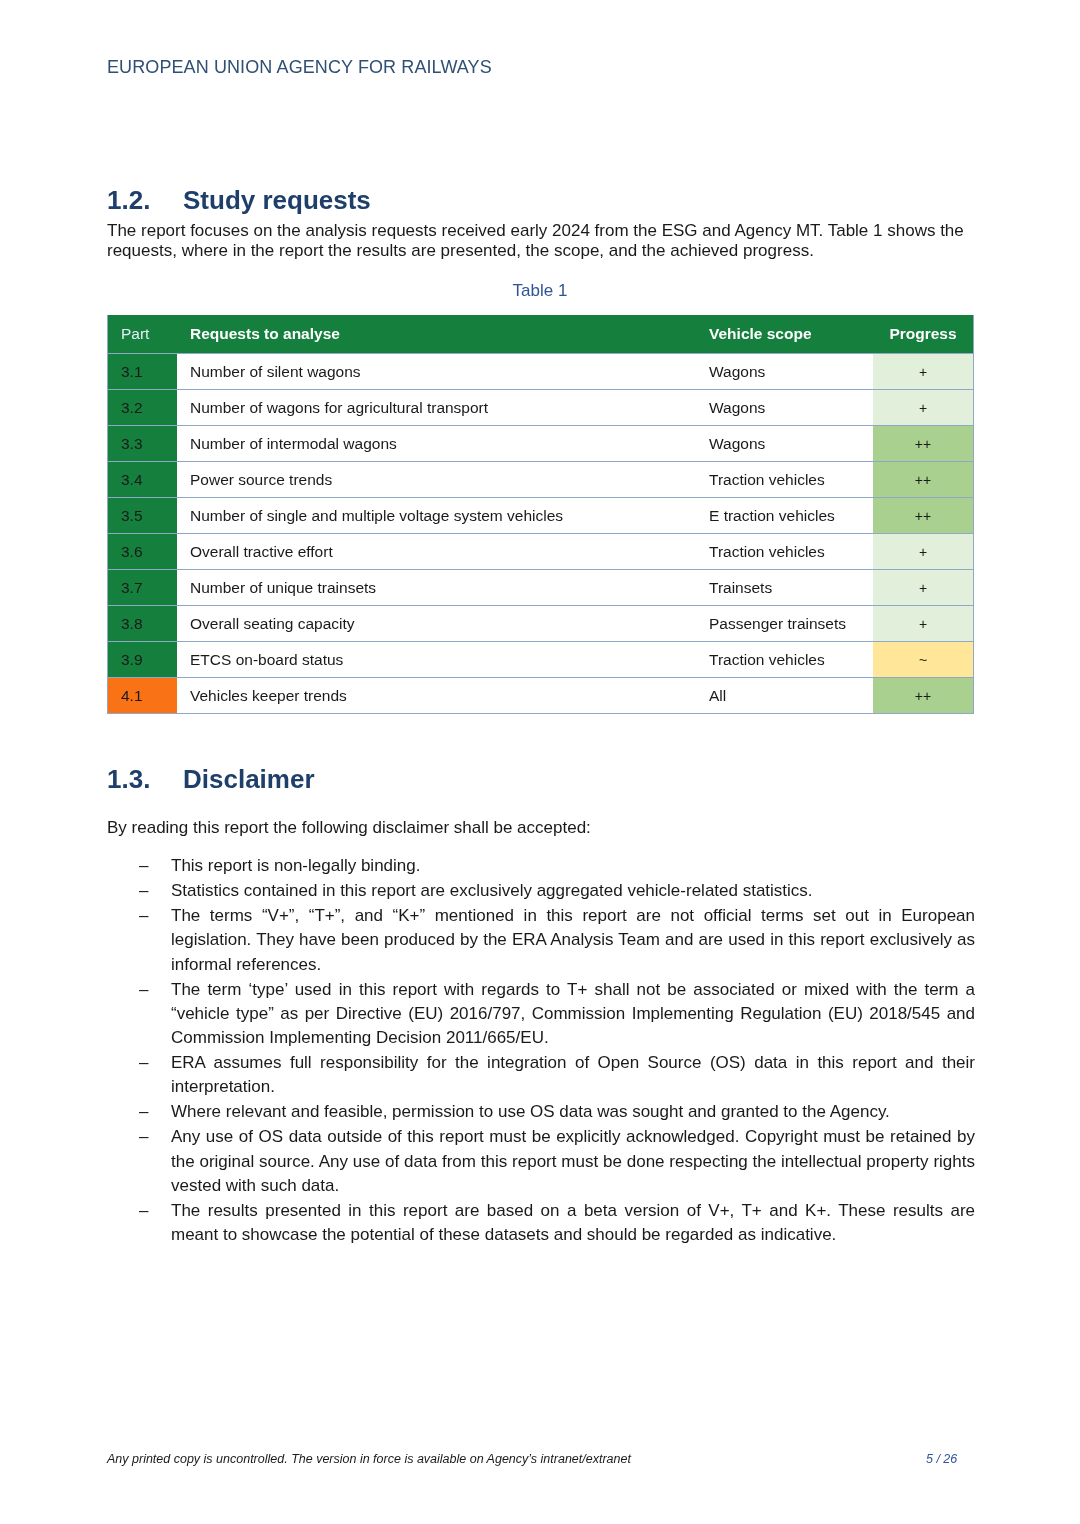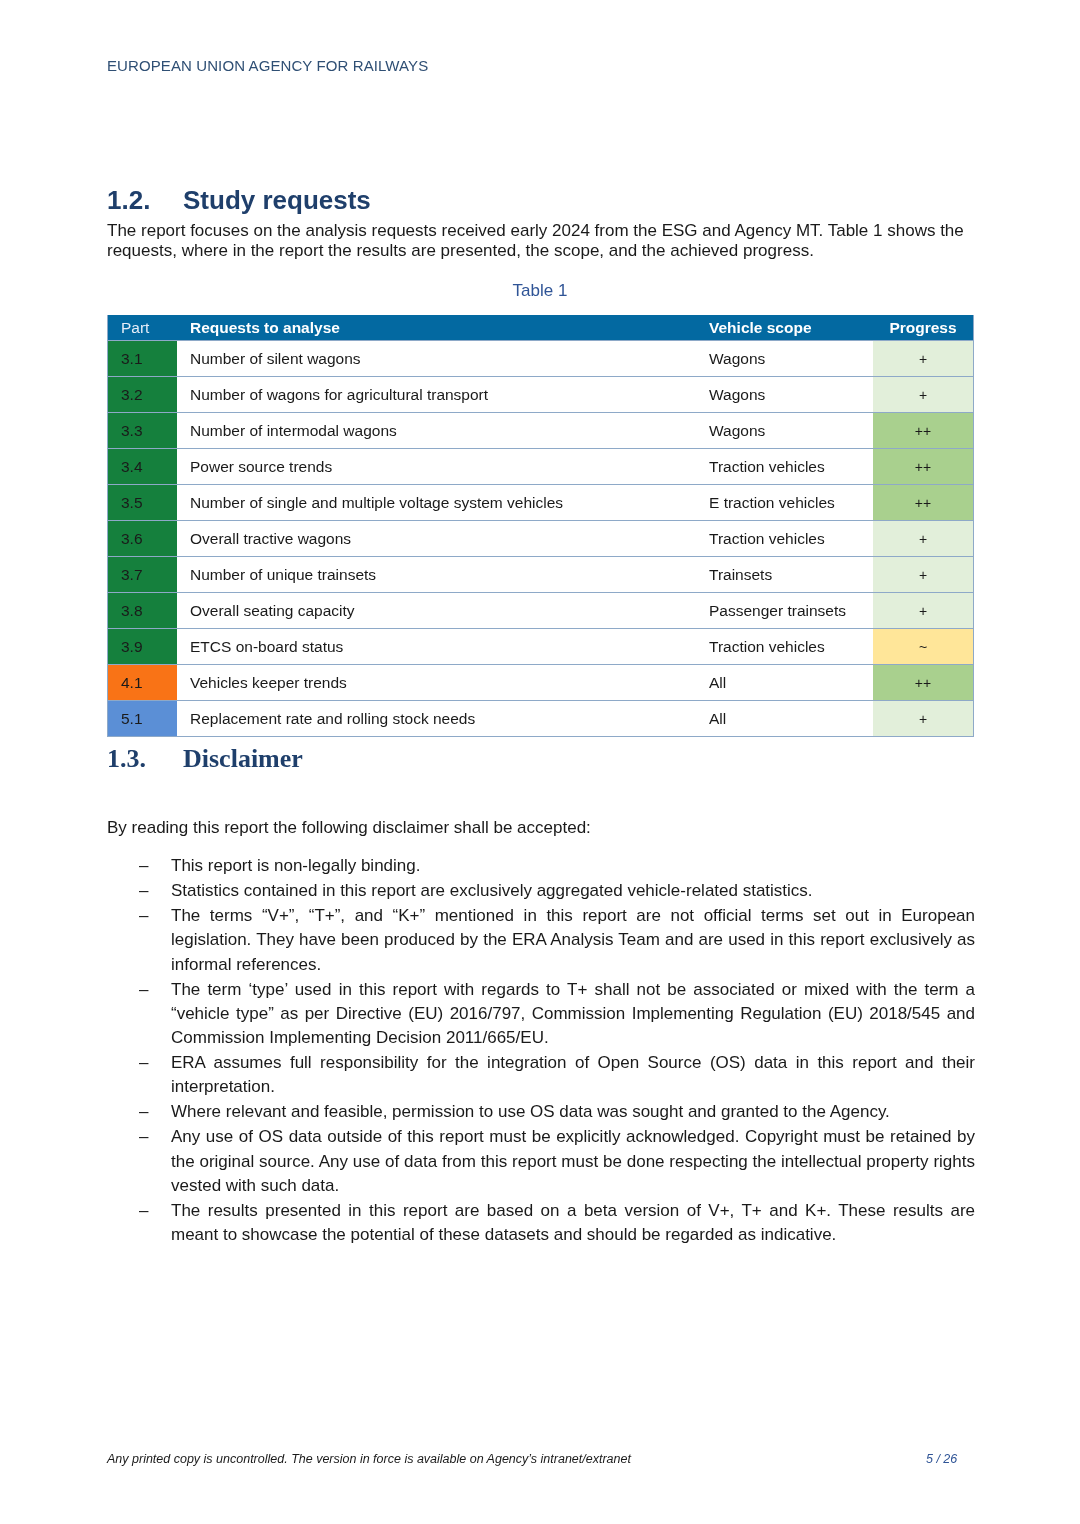--- a/index.html
+++ b/index.html
@@ -2,42 +2,42 @@
 <html><head>
 <meta charset="utf-8">
 <style>
   html, body { margin: 0; padding: 0; }
   body {
     width: 1080px; height: 1524px; background: #ffffff; position: relative;
     font-family: "Liberation Sans", "DejaVu Sans", sans-serif; color: #1a1a1a;
     overflow: hidden;
   }
   .header-agency {
-    position: absolute; left: 107px; top: 57px; font-size: 15px;
+    position: absolute; left: 107px; top: 57px; font-size: 18px;
     color: #2f4f74; letter-spacing: 0.1px;
   }
   .section-heading {
     position: absolute; left: 107px; font-size: 26px; font-weight: bold;
     color: #1f3f6b;
   }
   .section-heading .num { display: inline-block; width: 76px; }
   .para {
     position: absolute; left: 107px; width: 868px; font-size: 17px;
     line-height: 20px; color: #1a1a1a;
   }
   .caption {
     position: absolute; left: 107px; width: 866px; top: 281px; text-align: center;
     font-size: 17px; color: #2f5496;
   }
   table.req {
     position: absolute; left: 107px; top: 315px; width: 867px;
     border-collapse: collapse; font-size: 15.5px;
   }
   table.req th {
-    background: #0369a1; color: #ffffff; height: 25px; text-align: left;
+    background: #15803d; color: #ffffff; height: 38px; text-align: left;
     font-weight: bold; padding: 0 0 0 13px; border-bottom: 1px solid #8ea9c8;
   }
   table.req th.part { font-weight: normal; color: #e6edf8; width: 56px; }
   table.req th.scope { width: 164px; padding-left: 10px; }
   table.req th.prog { width: 100px; text-align: center; padding: 0; }
   table.req td {
     height: 35px; border-bottom: 1.5px solid #8ea9c8; padding: 0 0 0 13px;
     color: #1a1a1a;
   }
   table.req td.part { background: #15803d; }
@@ -112,21 +112,21 @@
         <td class="prog p2">++</td>
       </tr>
     <tr>
         <td class="part">3.5</td>
         <td>Number of single and multiple voltage system vehicles</td>
         <td class="scope">E traction vehicles</td>
         <td class="prog p2">++</td>
       </tr>
     <tr>
         <td class="part">3.6</td>
-        <td>Overall tractive wagons</td>
+        <td>Overall tractive effort</td>
         <td class="scope">Traction vehicles</td>
         <td class="prog p1">+</td>
       </tr>
     <tr>
         <td class="part">3.7</td>
         <td>Number of unique trainsets</td>
         <td class="scope">Trainsets</td>
         <td class="prog p1">+</td>
       </tr>
     <tr>
@@ -140,30 +140,24 @@
         <td>ETCS on-board status</td>
         <td class="scope">Traction vehicles</td>
         <td class="prog pt">~</td>
       </tr>
     <tr>
         <td class="part lvl2">4.1</td>
         <td>Vehicles keeper trends</td>
         <td class="scope">All</td>
         <td class="prog p2">++</td>
       </tr>
-    <tr>
-        <td class="part lvl3">5.1</td>
-        <td>Replacement rate and rolling stock needs</td>
-        <td class="scope">All</td>
-        <td class="prog p1">+</td>
-      </tr>
   </tbody>
 </table>
 
-<div class="section-heading" style="top:744px;font-family:Liberation Serif, serif;">
+<div class="section-heading" style="top:764px;">
   <span class="num">1.3.</span><span>Disclaimer</span>
 </div>
 
 <div class="para" style="top:818px;">By reading this report the following disclaimer shall be accepted:</div>
 
 <ul class="disclaimer">
   <li><span class="dash">–</span><span>This report is non-legally binding.</span></li>
   <li><span class="dash">–</span><span>Statistics contained in this report are exclusively aggregated vehicle-related statistics.</span></li>
   <li><span class="dash">–</span><span>The terms “V+”, “T+”, and “K+” mentioned in this report are not official terms set out in European legislation. They have been produced by the ERA Analysis Team and are used in this report exclusively as informal references.</span></li>
   <li><span class="dash">–</span><span>The term ‘type’ used in this report with regards to T+ shall not be associated or mixed with the term a “vehicle type” as per Directive (EU) 2016/797, Commission Implementing Regulation (EU) 2018/545 and Commission Implementing Decision 2011/665/EU.</span></li>

